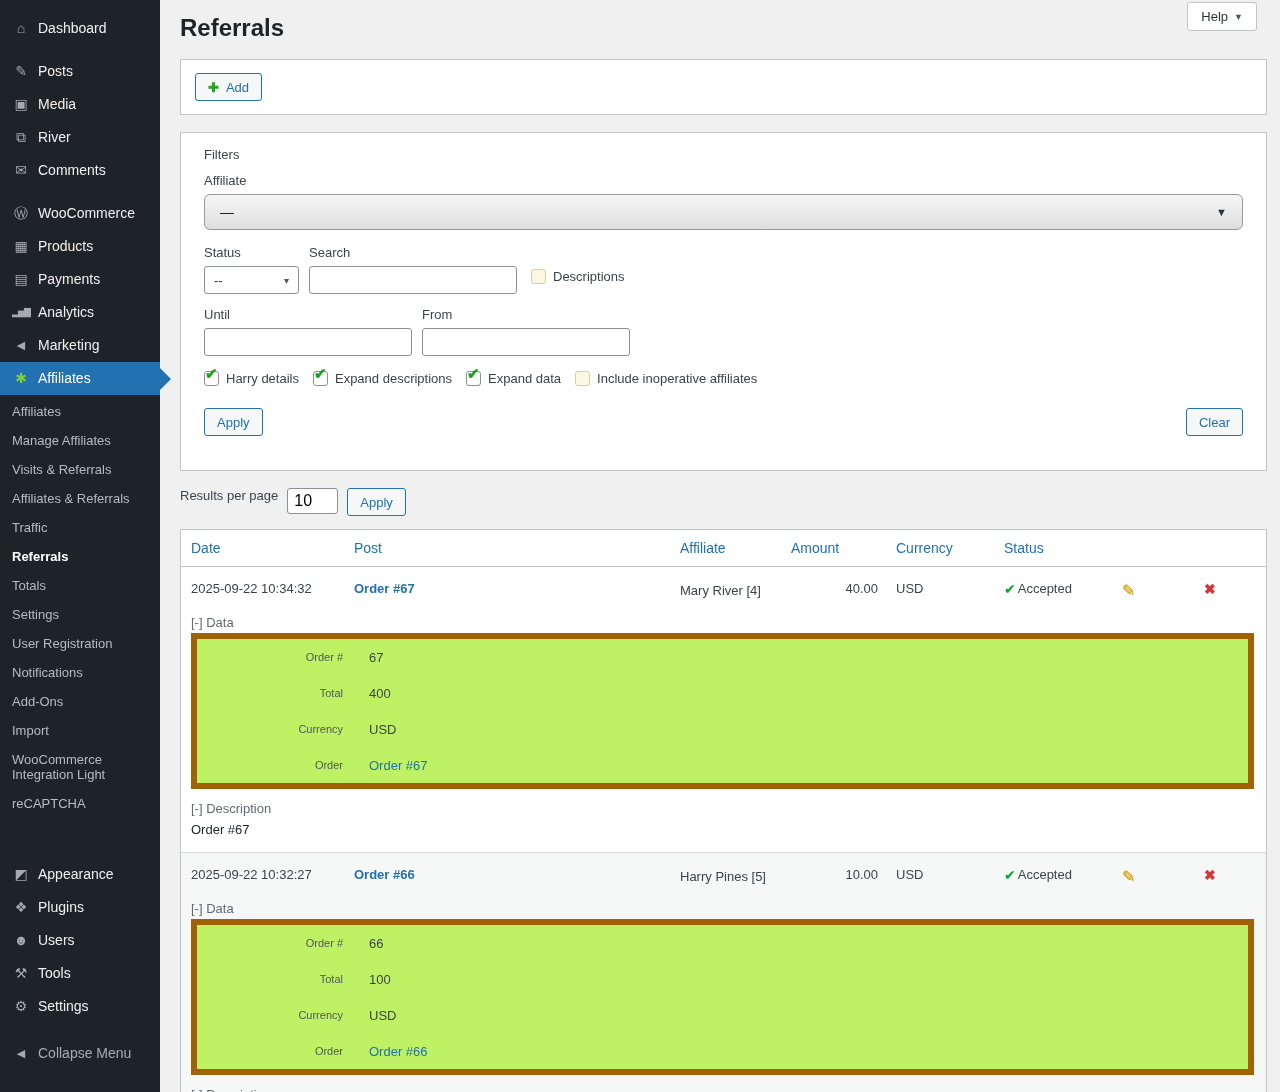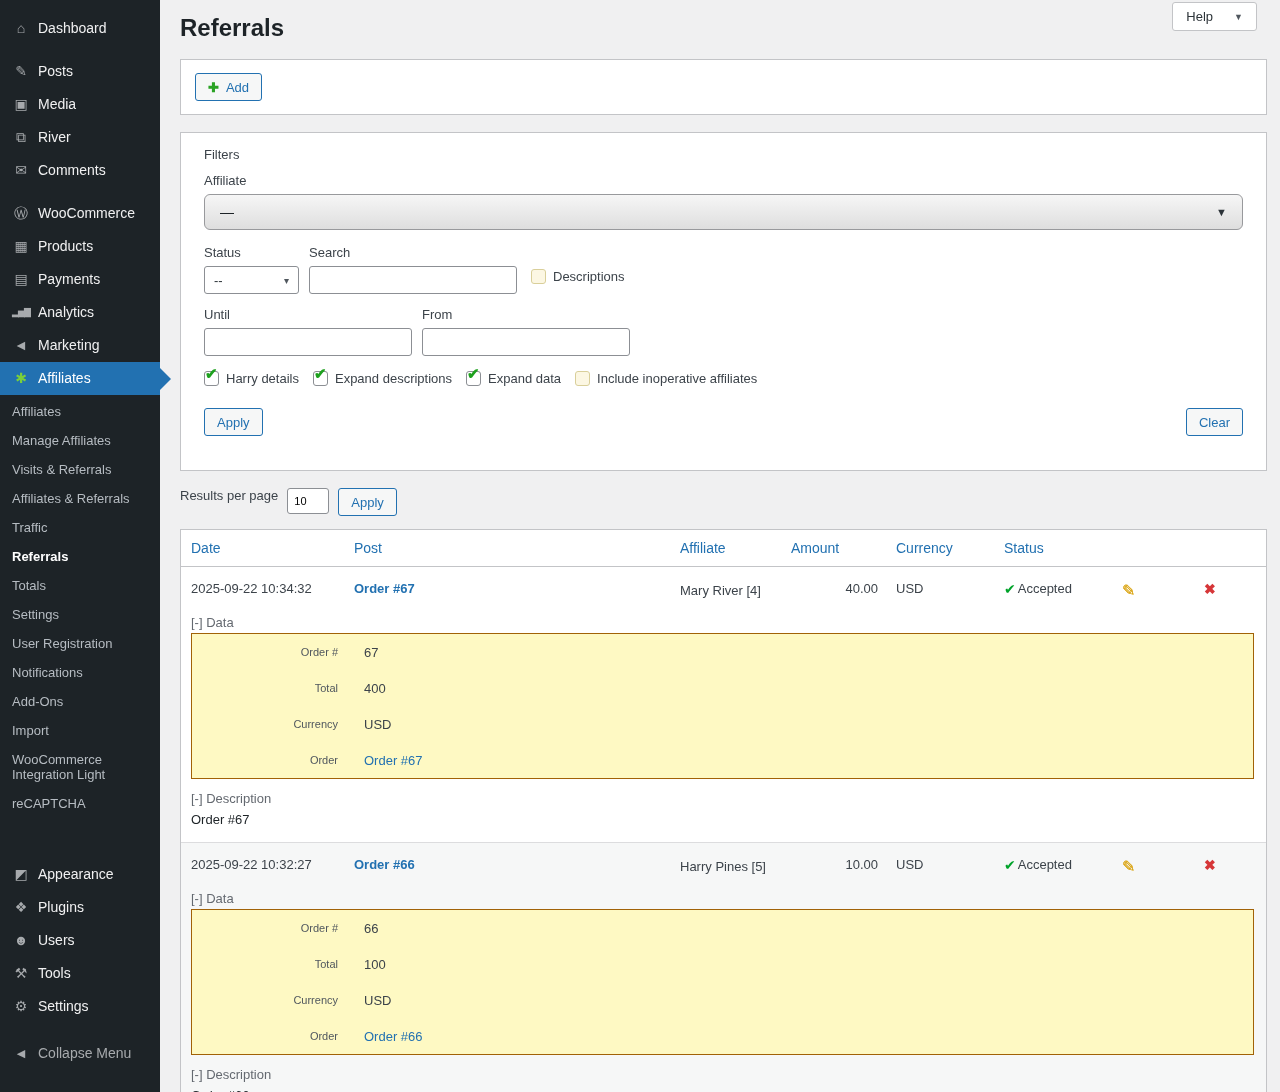--- a/index.html
+++ b/index.html
@@ -23,21 +23,21 @@
     border-style:solid; border-width:11px 0 11px 11px; border-color:transparent transparent transparent #2271b1; }
   .submenu { padding:2px 0 6px 0; }
   .sub-item { padding:7px 8px 7px 12px; font-size:13px; color:#b6bcc2; line-height:15px; }
   .sub-item.current { color:#fff; font-weight:700; }
   .collapse-item { margin-top:14px; color:#a7aaad; }
   .collapse-item .mi-icon { font-size:11px; }
 
   
   .main { flex:1; padding:14px 13px 0 20px; position:relative; }
   .help-btn { position:absolute; top:2px; right:23px; background:#fff; border:1px solid #c3c4c7; border-radius:3px;
-    padding:6px 13px; font-size:13px; color:#2c3338; display:flex; align-items:center; gap:21px; font-family:inherit; }
+    padding:6px 13px; font-size:13px; color:#2c3338; display:flex; align-items:center; gap:6px; font-family:inherit; }
   .help-arrow { font-size:9px; color:#50575e; }
   h1.page-title { font-size:24px; font-weight:700; color:#1d2327; margin-bottom:17px; }
 
   .panel { background:#fff; border:1px solid #c3c4c7; margin-bottom:17px; }
   .add-panel { padding:13px 14px; }
 
   .btn { background:#f6f7f7; border:1px solid #2271b1; border-radius:3px; color:#2271b1; font-size:13px;
     padding:5px 12px; height:28px; display:inline-flex; align-items:center; font-family:inherit; }
   .add-btn { gap:7px; }
   .plus-ic { color:#2aa324; font-weight:bold; font-size:13px; }
@@ -59,37 +59,37 @@
   .cb-group { display:flex; align-items:center; gap:7px; align-self:center; margin-left:4px; margin-top:14px; }
   .cb { width:15px; height:15px; border:1px solid #8c8f94; border-radius:3px; background:#fff; position:relative; flex-shrink:0; }
   .cb.yellow { background:#fcf7e3; border-color:#d9cf9a; }
   .cb .cb-glyph { position:absolute; top:-6px; left:0; font-size:15px; font-weight:bold; color:#1ea11e; line-height:1; }
   .cb-row { display:flex; align-items:center; gap:14px; margin-top:15px; font-size:13px; }
   .cb-pair { display:flex; align-items:center; gap:7px; }
   .f-buttons { display:flex; justify-content:space-between; margin-top:22px; }
 
   
   .results-bar { display:flex; align-items:flex-start; gap:9px; margin:0 0 13px 0; font-size:13px; color:#3c434a; }
-  .pp-input { width:42px; height:26px; border:1px solid #8c8f94; border-radius:3px; padding:0 6px; font-size:11px; font-family:inherit; }
+  .pp-input { width:51px; height:26px; border:1px solid #8c8f94; border-radius:3px; padding:0 6px; font-size:16px; font-family:inherit; }
 
   
   .table-panel { margin-bottom:0; }
   .grid { display:grid; grid-template-columns:163px 326px 111px 105px 108px 118px 82px 1fr; padding-left:10px; }
   .thead { align-items:center; height:37px; border-bottom:1px solid #c3c4c7; }
   .th { color:#2271b1; font-size:14px; }
   .row-main { padding-top:14px; padding-bottom:4px; font-size:13px; color:#3c434a; align-items:start; }
   .cell-link { color:#2271b1; font-weight:700; font-size:13px; }
   .aff-cell { max-width:92px; line-height:1.55; }
   .num { text-align:right; padding-right:18px; }
   .status-cell { display:flex; align-items:flex-start; gap:2px; }
   .status-check { color:#00a32a; font-size:14px; line-height:1.2; }
   .edit-ic { color:#dba617; font-size:16px; text-shadow:0 0 0 #dba617; }
   .del-ic { color:#d63638; font-size:14px; font-weight:bold; }
   .toggle { font-size:13px; color:#646970; margin:10px 0 3px 10px; }
-  .data-box { margin:3px 12px 12px 10px; border:1px solid #a16207; background:#fef9c3; }
+  .data-box { margin:3px 12px 12px 10px; border:6px solid #a16207; background:#bef264; }
   .data-row { display:grid; grid-template-columns:172px 1fr; align-items:center; min-height:36px; }
   .dl { text-align:right; padding-right:26px; font-size:11px; color:#50575e; }
   .dv { font-size:13px; color:#3c434a; }
   .dv.link { color:#2271b1; font-weight:400; }
   .desc-text { font-size:13px; color:#1d2327; margin:6px 0 15px 10px; }
   .row-group.alt { background:#f6f7f7; border-top:1px solid #dcdcde; }
 </style>
 </head>
 <body>
 

